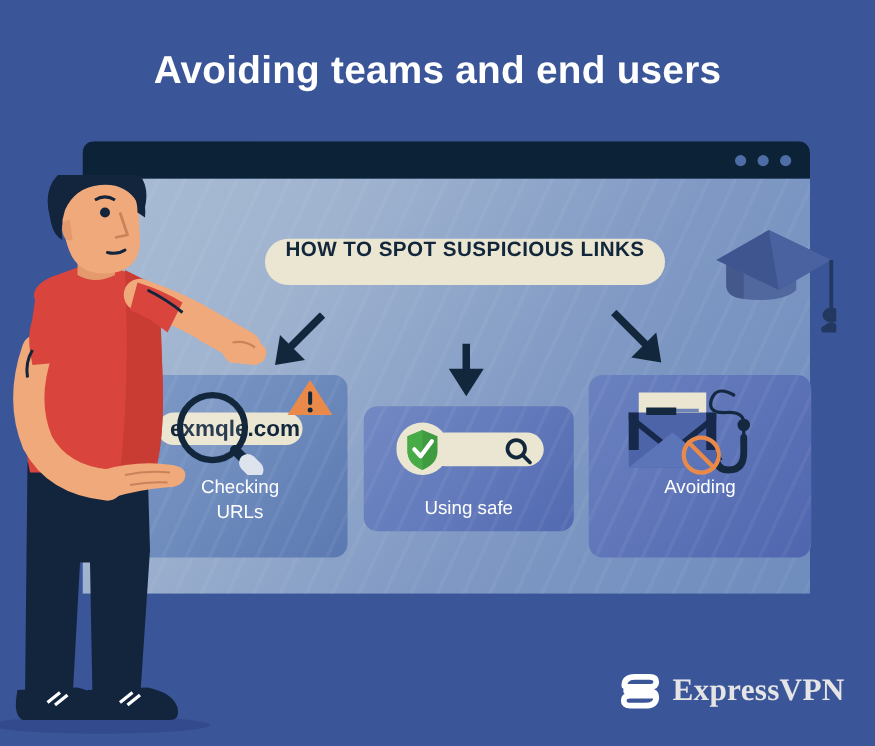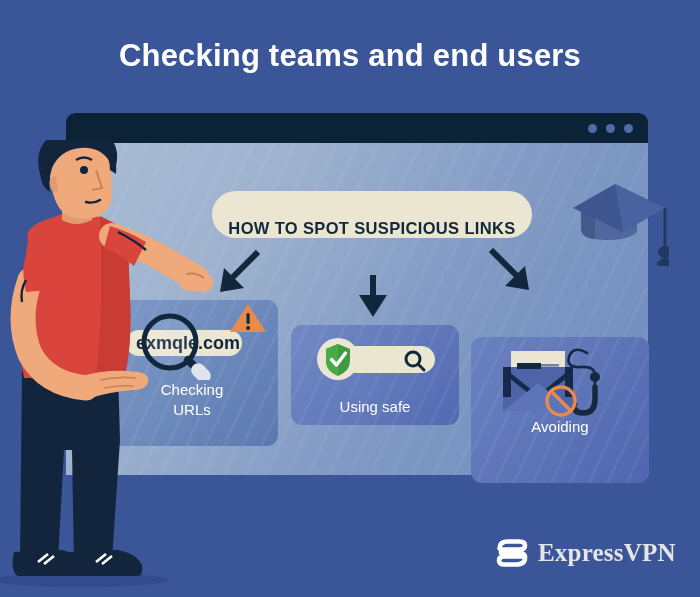--- a/index.html
+++ b/index.html
@@ -85,25 +85,25 @@
     );
     pointer-events: none;
   }
 
   
   #headline-pill {
     position: absolute;
     left: 212px;
     top: 191px;
     width: 320px;
-    height: 47px;
+    height: 37px;
     background: #eae6d1;
     border-radius: 25px;
     display: flex;
-    align-items: flex-end;
+    align-items: flex-start;
     justify-content: center;
   }
   #headline-pill-label {
     color: #12263c;
     font-size: 16.5px;
     font-weight: bold;
     letter-spacing: 0.35px;
     white-space: nowrap;
   }
 
@@ -159,21 +159,20 @@
 
   #card-browsing {
     left: 291px; top: 325px; width: 168px; height: 100px;
     background: linear-gradient(130deg, #7289c4 0%, #6279bb 55%, #5169b0 100%);
   }
   #card-browsing .card-label { top: 72px; }
 
   #card-phishing {
     left: 471px; top: 300px; width: 178px; height: 146px;
     background: linear-gradient(130deg, #6b82c0 0%, #5d73b7 55%, #4f65ae 100%);
-    margin-top: 37px;
   }
   #card-phishing .card-label { top: 80px; }
 
   
   .card-graphic { position: absolute; }
   #urls-graphic      { left: 18px; top: 2px;  width: 150px; height: 78px; }
   #browsing-graphic  { left: 26px; top: 12px; width: 120px; height: 46px; }
   #phishing-graphic  { left: 24px; top: 6px;  width: 132px; height: 76px; }
 
   
@@ -202,21 +201,21 @@
     font-size: 25px;
     font-weight: bold;
     letter-spacing: 0.2px;
   }
 </style>
 </head>
 <body>
 
 <div id="root">
 
-  <div id="page-title">Checking teams and end users</div>
+  <div id="page-title">Avoiding teams and end users</div>
 
   <div id="browser-window">
 
     <div id="browser-titlebar">
       <span class="win-dot" id="win-dot-1"></span>
       <span class="win-dot" id="win-dot-2"></span>
       <span class="win-dot" id="win-dot-3"></span>
     </div>
 
     <div id="browser-content">

